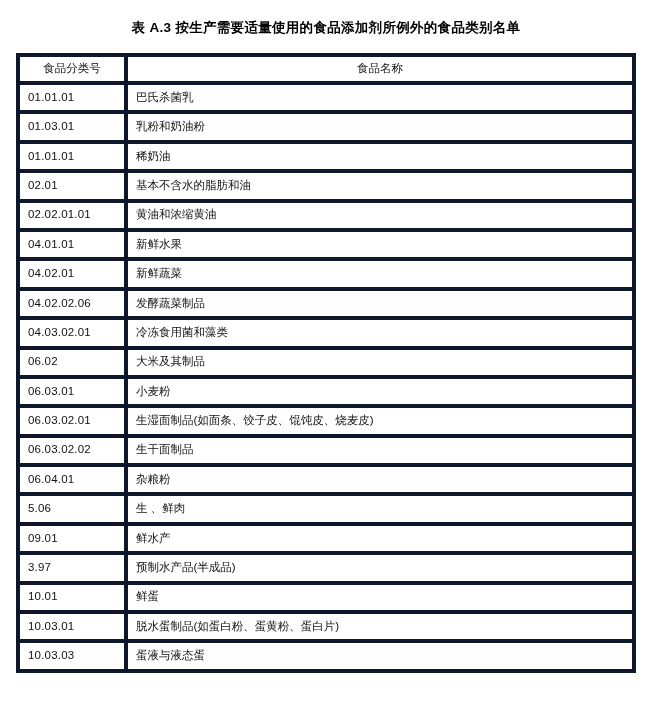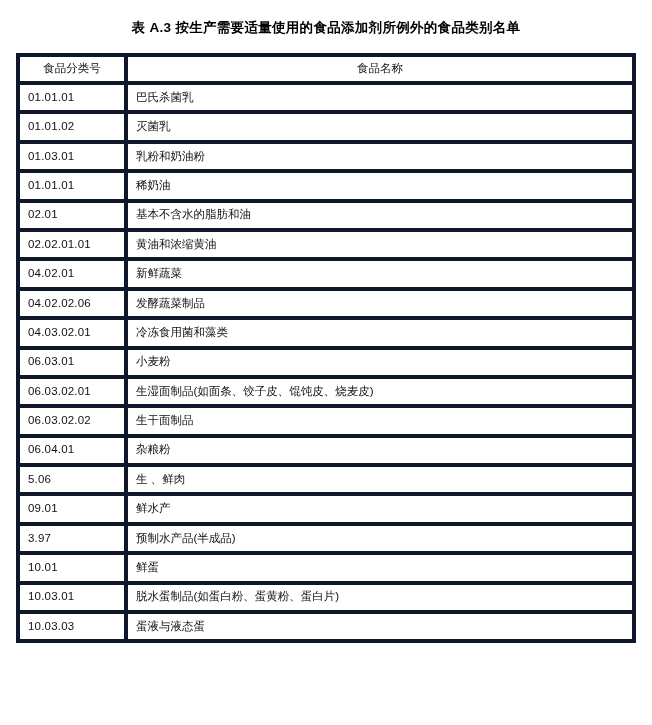--- a/index.html
+++ b/index.html
@@ -83,50 +83,54 @@
         <th>食品分类号</th>
         <th>食品名称</th>
       </tr>
     </thead>
     <tbody id="table-body">
         <tr>
           <td class="code">01.01.01</td>
           <td class="name">巴氏杀菌乳</td>
         </tr>
         <tr>
-          <td class="code">01.01.02</td>
-          <td class="name">灭菌乳</td>
-        </tr>
-        <tr>
           <td class="code">01.03.01</td>
           <td class="name">乳粉和奶油粉</td>
         </tr>
         <tr>
           <td class="code">01.01.01</td>
           <td class="name">稀奶油</td>
         </tr>
         <tr>
           <td class="code">02.01</td>
           <td class="name">基本不含水的脂肪和油</td>
         </tr>
         <tr>
           <td class="code">02.02.01.01</td>
           <td class="name">黄油和浓缩黄油</td>
         </tr>
         <tr>
+          <td class="code">04.01.01</td>
+          <td class="name">新鲜水果</td>
+        </tr>
+        <tr>
           <td class="code">04.02.01</td>
           <td class="name">新鲜蔬菜</td>
         </tr>
         <tr>
           <td class="code">04.02.02.06</td>
           <td class="name">发酵蔬菜制品</td>
         </tr>
         <tr>
           <td class="code">04.03.02.01</td>
           <td class="name">冷冻食用菌和藻类</td>
+        </tr>
+        <tr>
+          <td class="code">06.02</td>
+          <td class="name">大米及其制品</td>
         </tr>
         <tr>
           <td class="code">06.03.01</td>
           <td class="name">小麦粉</td>
         </tr>
         <tr>
           <td class="code">06.03.02.01</td>
           <td class="name">生湿面制品(如面条、饺子皮、馄饨皮、烧麦皮)</td>
         </tr>
         <tr>

